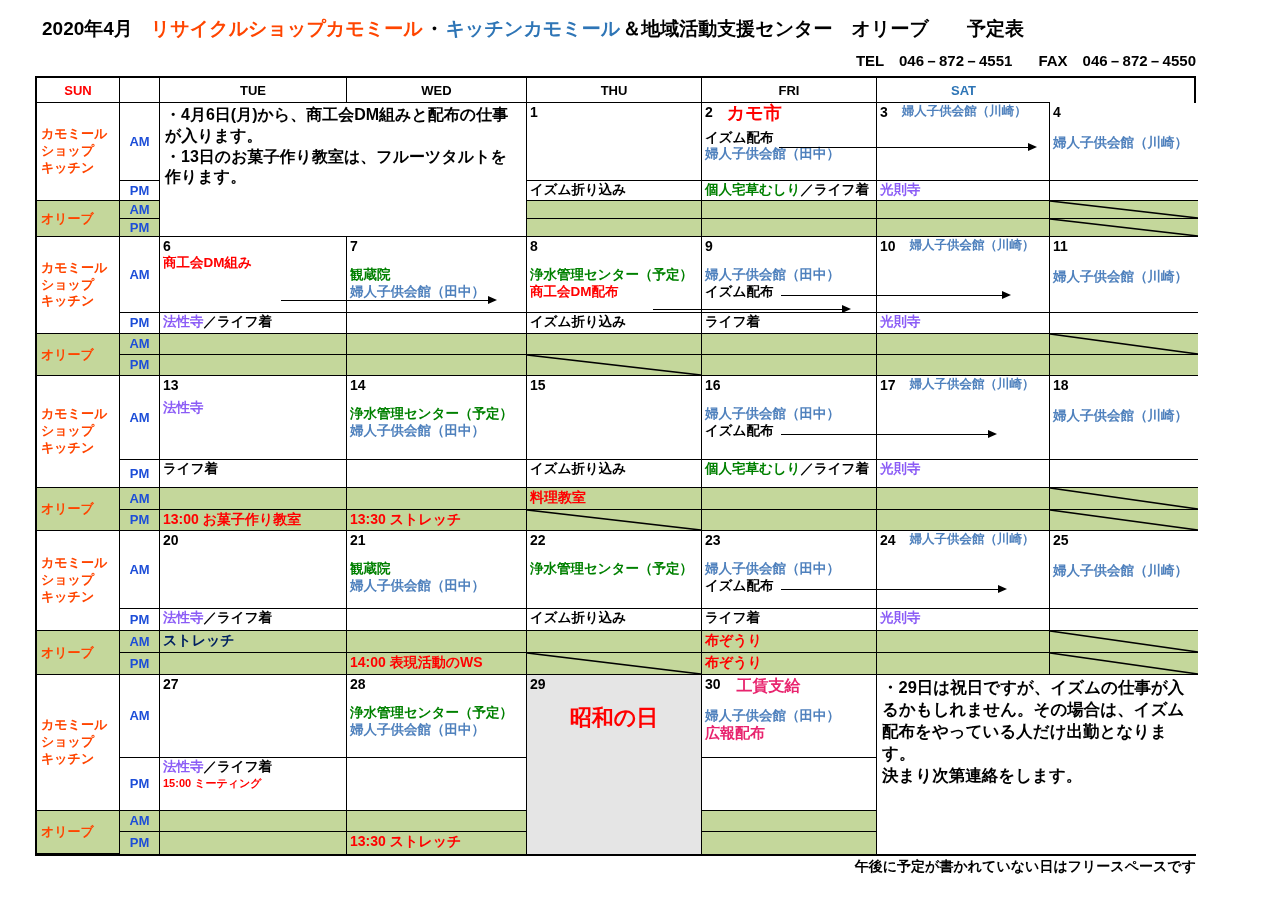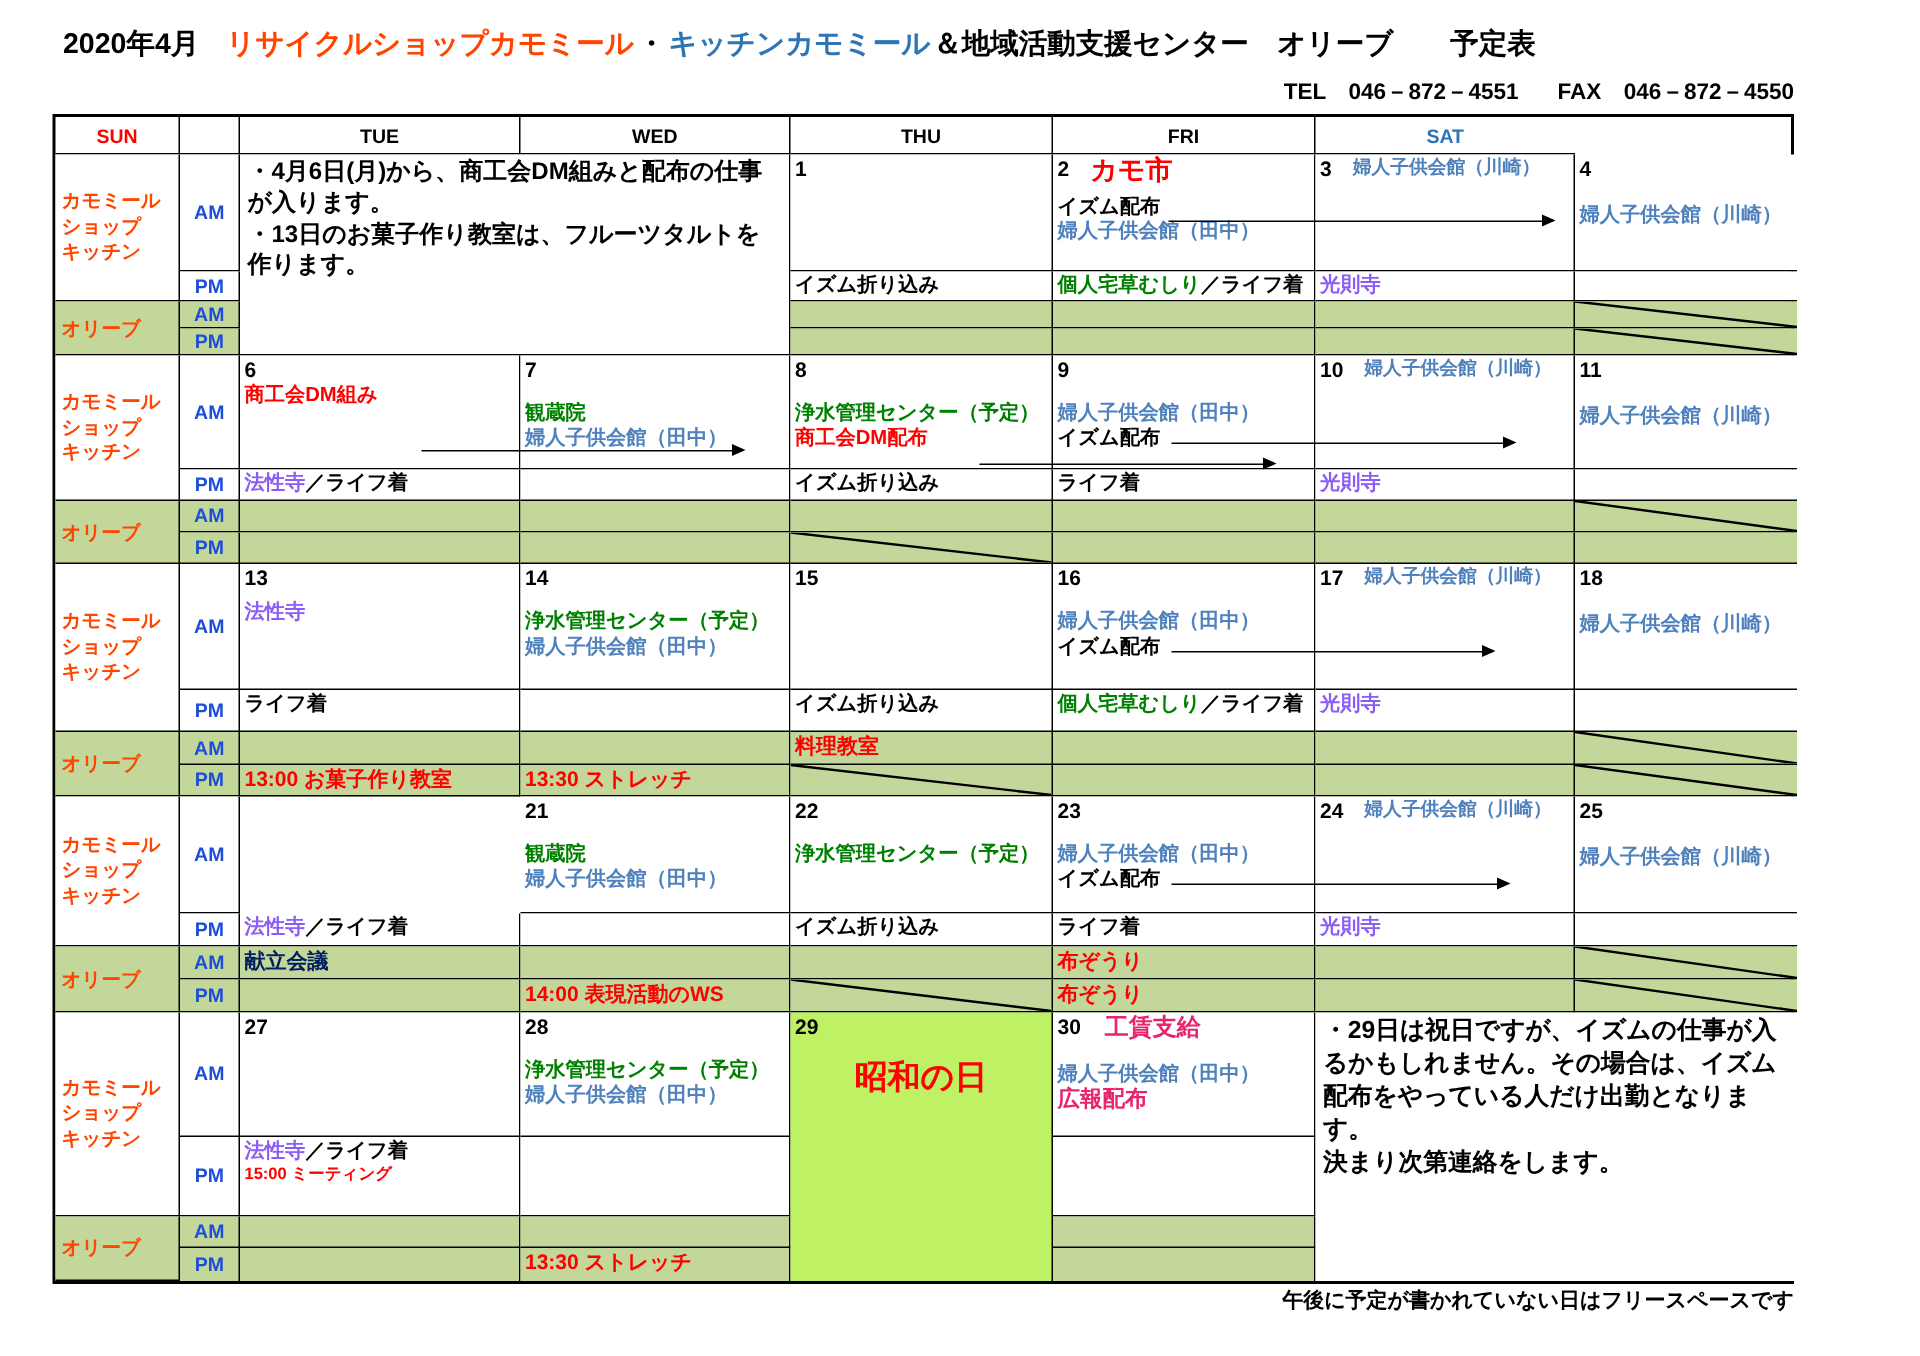--- a/index.html
+++ b/index.html
@@ -22,21 +22,21 @@
   .week{display:grid;grid-template-columns:var(--cols);position:relative;}
   .w1{grid-template-rows:78px 20px 18px 18px;}
   .w2{grid-template-rows:76px 21px 21px 21px;}
   .w3{grid-template-rows:84px 28px 22px 21px;}
   .w4{grid-template-rows:78px 22px 22px 22px;}
   .w5{grid-template-rows:83px 53px 21px 22px;}
   .c{border-right:1.5px solid #000;border-bottom:1.5px solid #000;padding:1px 3px;font-size:13.5px;line-height:1.22;overflow:hidden;position:relative;background:#fff;}
   .c.lc{border-right:none;}
   .c.lr{border-bottom:none;}
   .og{background:#c4d79b;}
-  .holiday{background:#bef264;}
+  .holiday{background:#e5e5e5;}
   .lbl{display:flex;align-items:center;color:#ff4500;font-size:13px;padding-left:4px;}
   .klbl{white-space:pre-line;line-height:1.3;}
   .ampm{display:flex;align-items:center;justify-content:center;color:#1d4ed8;font-size:13px;padding:0;}
   .day{font-size:14px;display:inline-block;}
   .dl{display:flex;align-items:flex-start;gap:14px;}
   .red{color:#f00;}
   .blue{color:#4f81bd;}
   .hblue{color:#2e75b6;}
   .green{color:#008000;}
   .purple{color:#8b5cf6;}
@@ -241,22 +241,23 @@
 
   <div class="week w4">
     <div class="c lbl klbl" style="grid-area:1/1/3/2">カモミール
 ショップ
 キッチン</div>
     <div class="c ampm" style="grid-area:1/2/2/3">AM</div>
     <div class="c ampm" style="grid-area:2/2/3/3">PM</div>
     <div class="c lbl og" style="grid-area:3/1/5/2">オリーブ</div>
     <div class="c ampm og" style="grid-area:3/2/4/3">AM</div>
     <div class="c ampm og" style="grid-area:4/2/5/3">PM</div>
+    <div class="c" style="grid-area:1/3/2/4"><span class="day">20</span></div>
     <div class="c" style="grid-area:2/3/3/4"><span class="purple">法性寺</span><span>／ライフ着</span></div>
-    <div class="c og navy otxt" style="grid-area:3/3/4/4"><span>献立会議</span></div>
+    <div class="c og navy otxt" style="grid-area:3/3/4/4"><span>ストレッチ</span></div>
     <div class="c og" style="grid-area:4/3/5/4"></div>
     <div class="c" style="grid-area:1/4/2/5"><span class="day">21</span><div class="green mt12">観蔵院</div><div class="blue">婦人子供会館（田中）</div></div>
     <div class="c" style="grid-area:2/4/3/5"></div>
     <div class="c og" style="grid-area:3/4/4/5"></div>
     <div class="c og red otxt" style="grid-area:4/4/5/5"><span>14:00  表現活動のWS</span></div>
     <div class="c" style="grid-area:1/5/2/6"><span class="day">22</span><div class="green mt12">浄水管理センター（予定）</div></div>
     <div class="c" style="grid-area:2/5/3/6"><span>イズム折り込み</span></div>
     <div class="c og" style="grid-area:3/5/4/6"></div>
     <div class="c og diag" style="grid-area:4/5/5/6">
         <svg viewBox="0 0 100 100" preserveAspectRatio="none">

